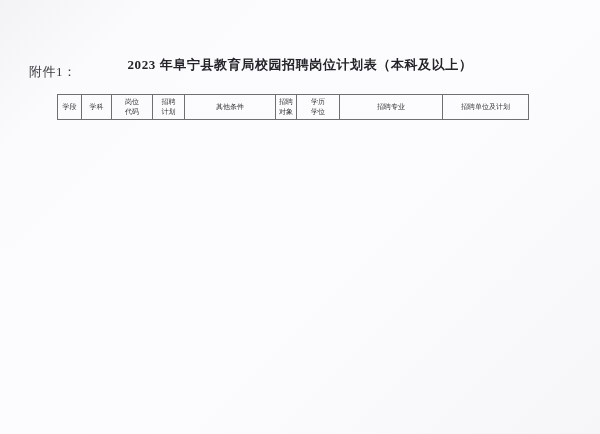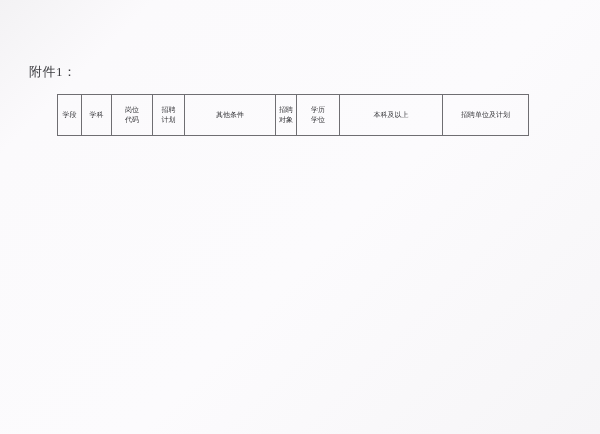--- a/index.html
+++ b/index.html
@@ -30,28 +30,29 @@
   }
   .plan-table th,.plan-table td{
     border:1px solid #6f6e72;
     padding:0 1px;
     text-align:center;vertical-align:middle;
     word-break:break-all;
     line-height:1.45;
     font-weight:normal;
     overflow:hidden;
   }
-  .plan-table thead tr{height:41px;}
+  .plan-table thead tr{height:25px;}
   .plan-table th{white-space:pre-line;color:#323236;}
 </style>
 </head>
 <body>
 
 <div class="page">
   <div class="attachment">附件1：</div>
+  <div class="title">2023 年阜宁县教育局校园招聘岗位计划表（本科及以上）</div>
   <table class="plan-table">
     <colgroup>
       <col style="width:24px">
         <col style="width:30px">
         <col style="width:41px">
       <col style="width:32px">
         <col style="width:91px">
         <col style="width:21px">
       <col style="width:43px">
         <col style="width:103px">
@@ -63,19 +64,19 @@
           <th>学科</th>
           <th>岗位
 代码</th>
           <th>招聘
 计划</th>
           <th>其他条件</th>
           <th>招聘
 对象</th>
           <th>学历
 学位</th>
-          <th>本科及以上</th>
+          <th>招聘专业</th>
           <th>招聘单位及计划</th>
         </tr>
     </thead>
     <tbody id="table-body"></tbody>
   </table>
 </div>
 
 </body></html>

